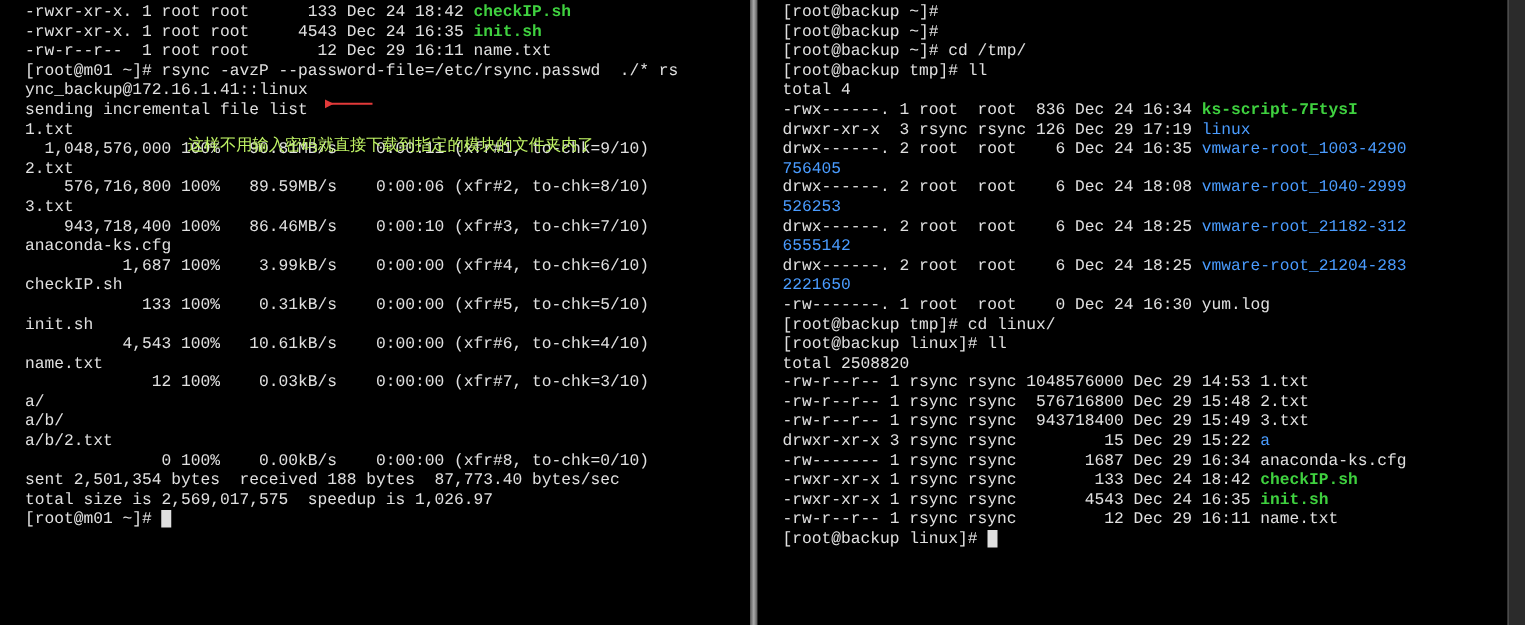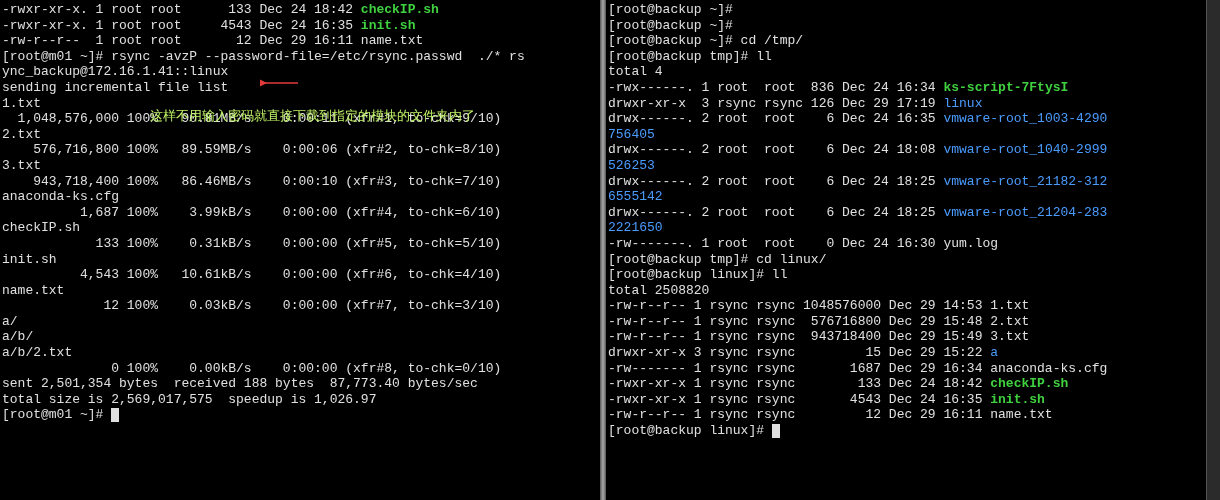--- a/index.html
+++ b/index.html
@@ -10,21 +10,21 @@
     line-height: 15.6px;
     color: #e0e0e0;
     width: 1220px;
     height: 500px;
     overflow: hidden;
     display: flex;
     position: relative;
   }
   .pane {
     flex: 1;
-    padding: 2px 2px;
+    padding: 2px 20px;
     white-space: pre;
     overflow: hidden;
   }
   .divider {
     width: 6px;
     background: linear-gradient(to right,#555,#aaa,#555);
     cursor: col-resize;
     flex-shrink: 0;
   }
   .scrollbar-right {

